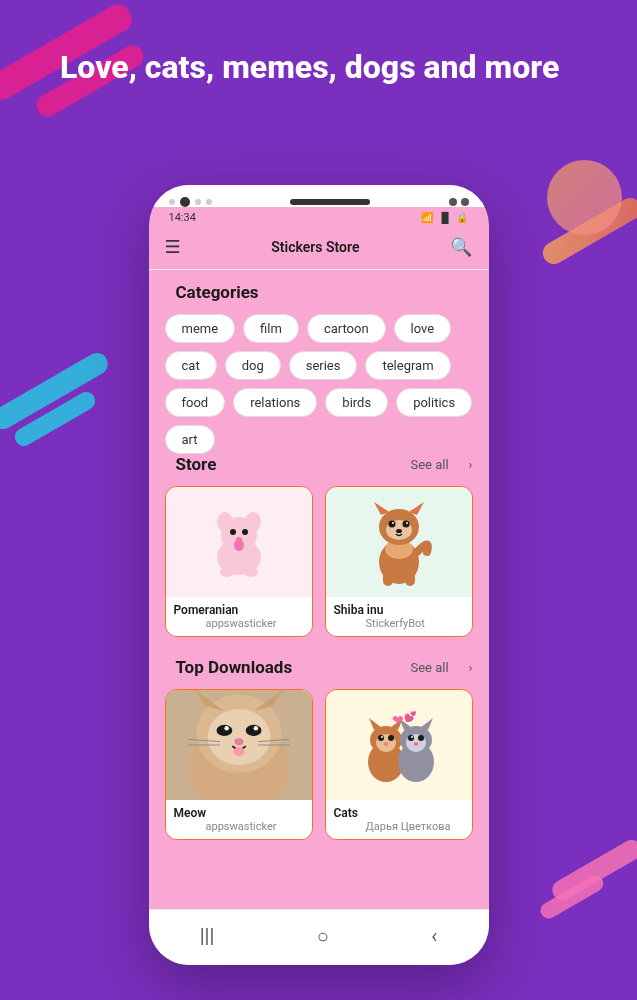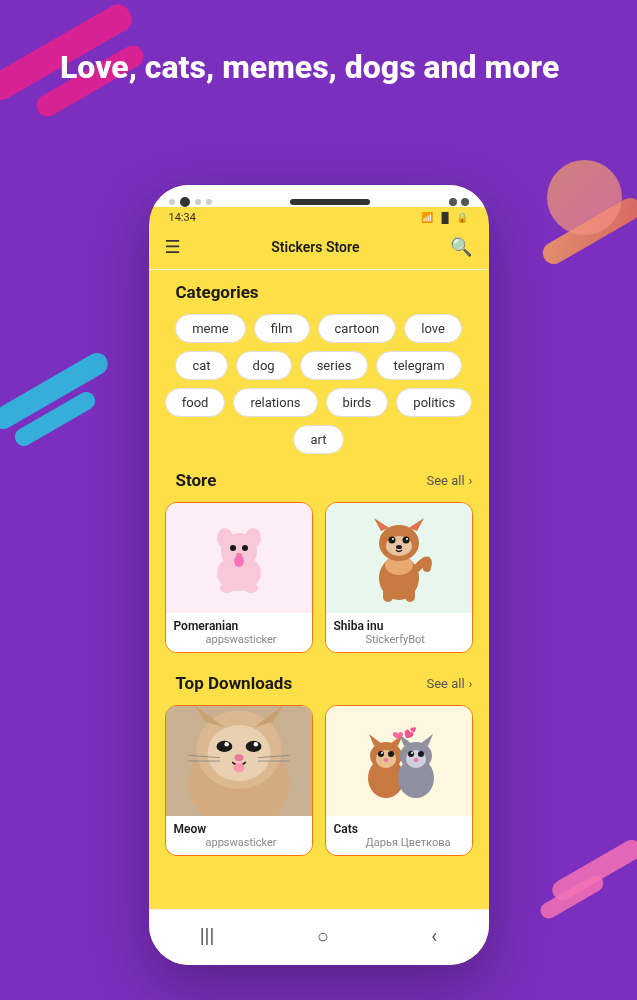--- a/index.html
+++ b/index.html
@@ -86,21 +86,21 @@
     }
 
     
     .phone {
       position: absolute;
       top: 185px;
       left: 50%;
       transform: translateX(-50%);
       width: 340px;
       height: 780px;
-      background: #fde047;
+      background: #f9a8d4;
       border-radius: 40px;
       box-shadow: 0 20px 60px rgba(0,0,0,0.3);
       overflow: hidden;
       z-index: 20;
     }
 
     
     .phone-top {
       background: white;
       padding: 12px 20px 0;
@@ -190,22 +190,21 @@
       font-weight: 700;
       color: #1a1a1a;
       margin-bottom: 12px;
       margin-left: 11px;
     }
 
     .categories-grid {
       display: flex;
       flex-wrap: wrap;
       gap: 8px;
-      margin-bottom: 16px;
-      justify-content: center;
+      margin-bottom: 0;
     }
     .category-chip {
       padding: 6px 16px;
       border: 1px solid #ddd;
       border-radius: 20px;
       font-size: 13px;
       color: #333;
       background: white;
       cursor: pointer;
     }
@@ -216,21 +215,21 @@
       justify-content: space-between;
       align-items: center;
       margin-bottom: 12px;
     }
     .see-all {
       font-size: 13px;
       color: #555;
       cursor: pointer;
       display: flex;
       align-items: center;
-      gap: 4px;
+      gap: 20px;
     }
 
     
     .cards-row {
       display: flex;
       gap: 12px;
       margin-bottom: 20px;
     }
     .sticker-card {
       flex: 1;

